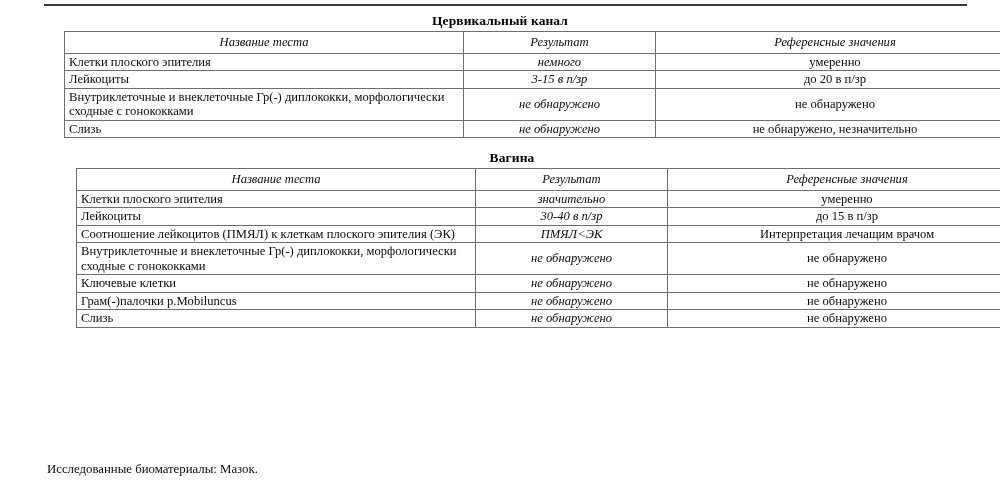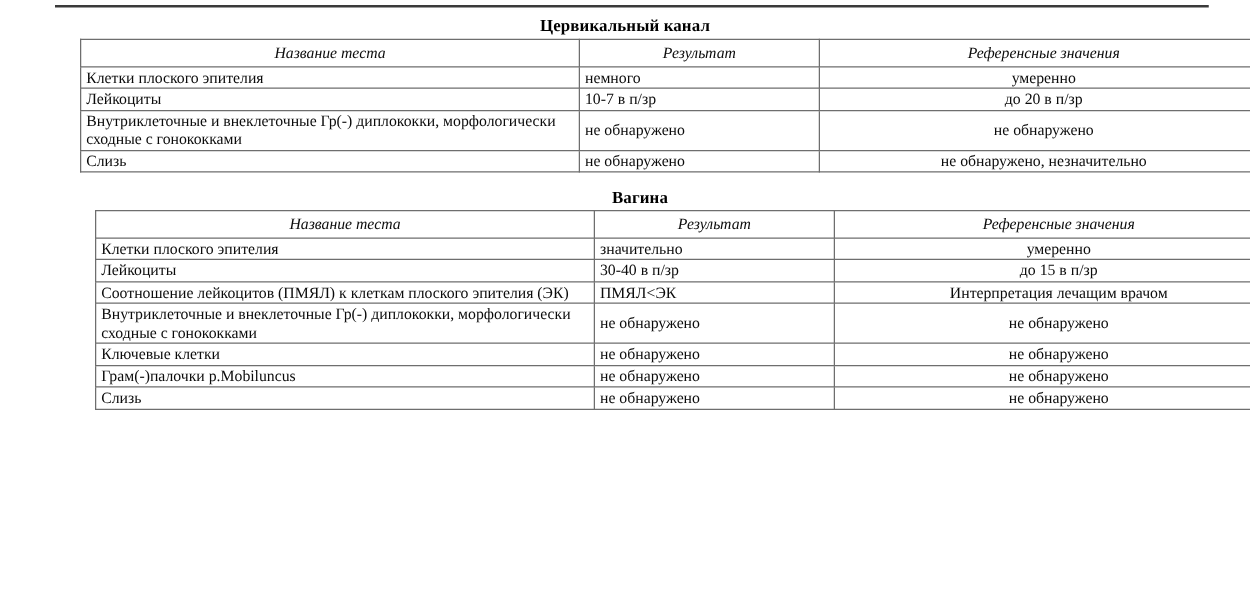--- a/index.html
+++ b/index.html
@@ -42,21 +42,21 @@
     vertical-align:middle;
     color:#0b0b0b;
   }
   table.rep tr.head td{
     text-align:center;
     font-style:italic;
     font-size:12.6px;
     padding-top:3px;padding-bottom:3px;
   }
   td.c-name{width:390px;text-align:left;padding-left:5px;}
-  td.c-res{width:183px;text-align:left;}
+  td.c-res{width:183px;text-align:center;font-style:italic;}
   td.c-ref{width:350px;text-align:center;}
 
   .t1-wrap{position:absolute;left:0;top:13px;width:1000px;}
   .t1-title{margin-bottom:3px;}
   .t2-wrap{position:absolute;left:12px;top:150px;width:1000px;}
   .t2-title{margin-bottom:3px;}
 
   .footer{
     position:absolute;left:47px;top:462px;
     font-size:12.8px;line-height:15px;color:#0b0b0b;
@@ -79,21 +79,21 @@
           <td class="c-res">Результат</td>
           <td class="c-ref">Референсные значения</td>
         </tr>
         <tr>
           <td class="c-name">Клетки плоского эпителия</td>
           <td class="c-res">немного</td>
           <td class="c-ref">умеренно</td>
         </tr>
         <tr>
           <td class="c-name">Лейкоциты</td>
-          <td class="c-res">10-7 в п/зр</td>
+          <td class="c-res">3-15 в п/зр</td>
           <td class="c-ref">до 20 в п/зр</td>
         </tr>
         <tr>
           <td class="c-name two-line">Внутриклеточные и внеклеточные Гр(-) диплококки, морфологически сходные с гонококками</td>
           <td class="c-res">не обнаружено</td>
           <td class="c-ref">не обнаружено</td>
         </tr>
         <tr>
           <td class="c-name">Слизь</td>
           <td class="c-res">не обнаружено</td>
@@ -144,14 +144,15 @@
         </tr>
         <tr>
           <td class="c-name">Слизь</td>
           <td class="c-res">не обнаружено</td>
           <td class="c-ref">не обнаружено</td>
         </tr>
       </tbody>
     </table>
   </div>
 
+  <div class="footer">Исследованные биоматериалы: Мазок.</div>
 
 </div>
 
 </body></html>

